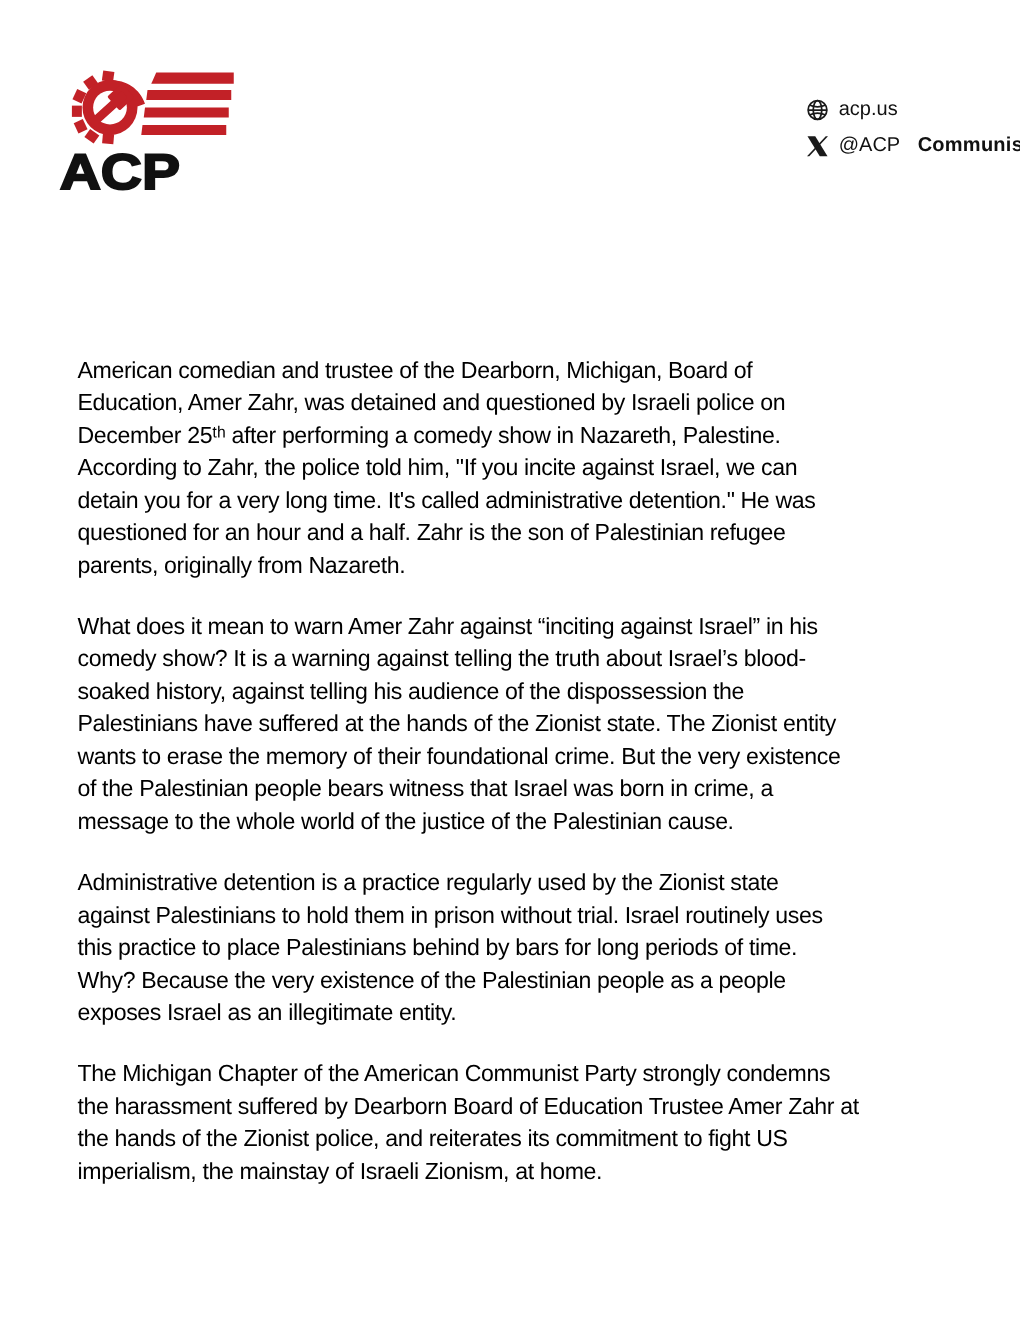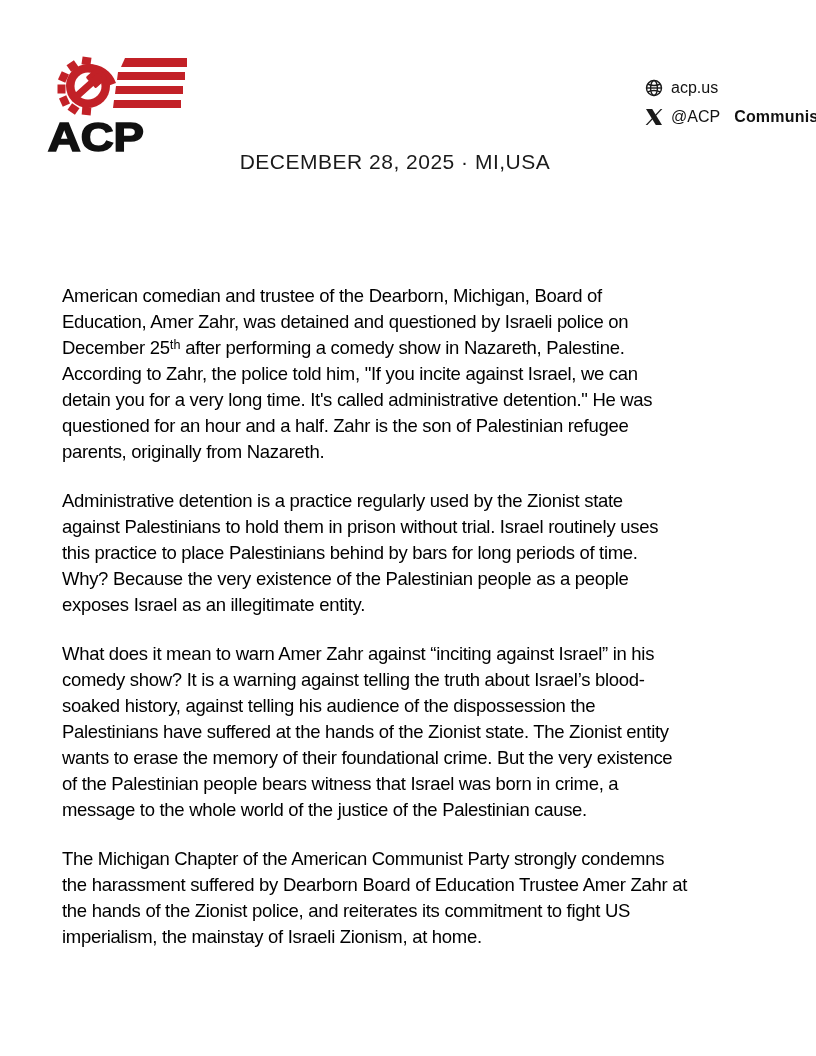--- a/index.html
+++ b/index.html
@@ -168,42 +168,41 @@
         <svg width="18" height="18" viewBox="0 0 18 18">
           <path d="M1 1 L7.2 1 L17 17 L10.8 17 Z" fill="#1a1a1a"></path>
           <path d="M15.6 1 L17.4 1 L2.4 17 L0.6 17 Z" fill="#1a1a1a"></path>
         </svg>
       </span>
       <span>@ACP</span>
       <span class="social-name">Communist</span>
     </div>
   </div>
 
-  <div class="dateline">DECEMBER 28, 2025 · MI,USA</div>
 
 
   <div class="body-text">
     <p class="para">American comedian and trustee of the Dearborn, Michigan, Board of
 Education, Amer Zahr, was detained and questioned by Israeli police on
 December 25ᵗʰ after performing a comedy show in Nazareth, Palestine.
 According to Zahr, the police told him, "If you incite against Israel, we can
 detain you for a very long time. It's called administrative detention." He was
 questioned for an hour and a half. Zahr is the son of Palestinian refugee
 parents, originally from Nazareth.</p>
-    <p class="para">Administrative detention is a practice regularly used by the Zionist state
-against Palestinians to hold them in prison without trial. Israel routinely uses
-this practice to place Palestinians behind by bars for long periods of time.
-Why? Because the very existence of the Palestinian people as a people
-exposes Israel as an illegitimate entity.</p>
     <p class="para">What does it mean to warn Amer Zahr against “inciting against Israel” in his
 comedy show? It is a warning against telling the truth about Israel’s blood-
 soaked history, against telling his audience of the dispossession the
 Palestinians have suffered at the hands of the Zionist state. The Zionist entity
 wants to erase the memory of their foundational crime. But the very existence
 of the Palestinian people bears witness that Israel was born in crime, a
 message to the whole world of the justice of the Palestinian cause.</p>
+    <p class="para">Administrative detention is a practice regularly used by the Zionist state
+against Palestinians to hold them in prison without trial. Israel routinely uses
+this practice to place Palestinians behind by bars for long periods of time.
+Why? Because the very existence of the Palestinian people as a people
+exposes Israel as an illegitimate entity.</p>
     <p class="para">The Michigan Chapter of the American Communist Party strongly condemns
 the harassment suffered by Dearborn Board of Education Trustee Amer Zahr at
 the hands of the Zionist police, and reiterates its commitment to fight US
 imperialism, the mainstay of Israeli Zionism, at home.</p>
   </div>
 
 </div>
 
 </body></html>

